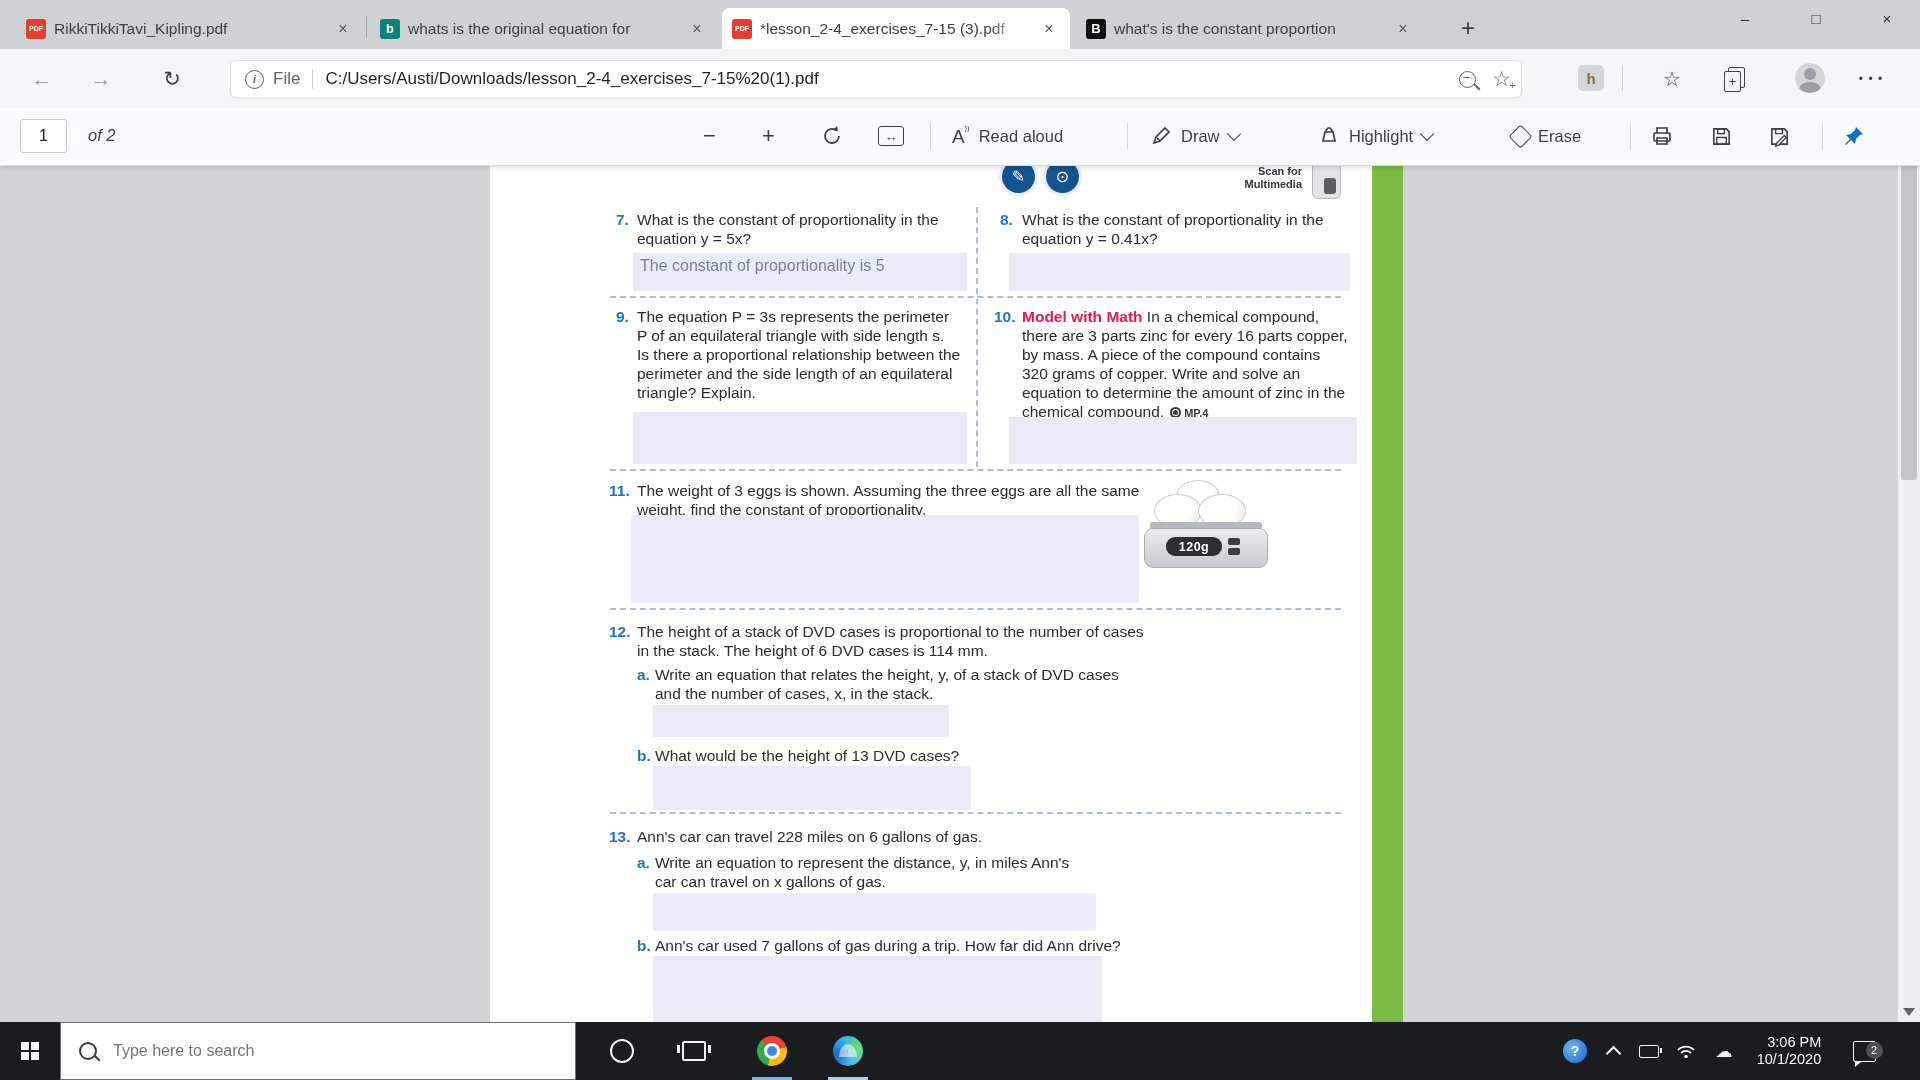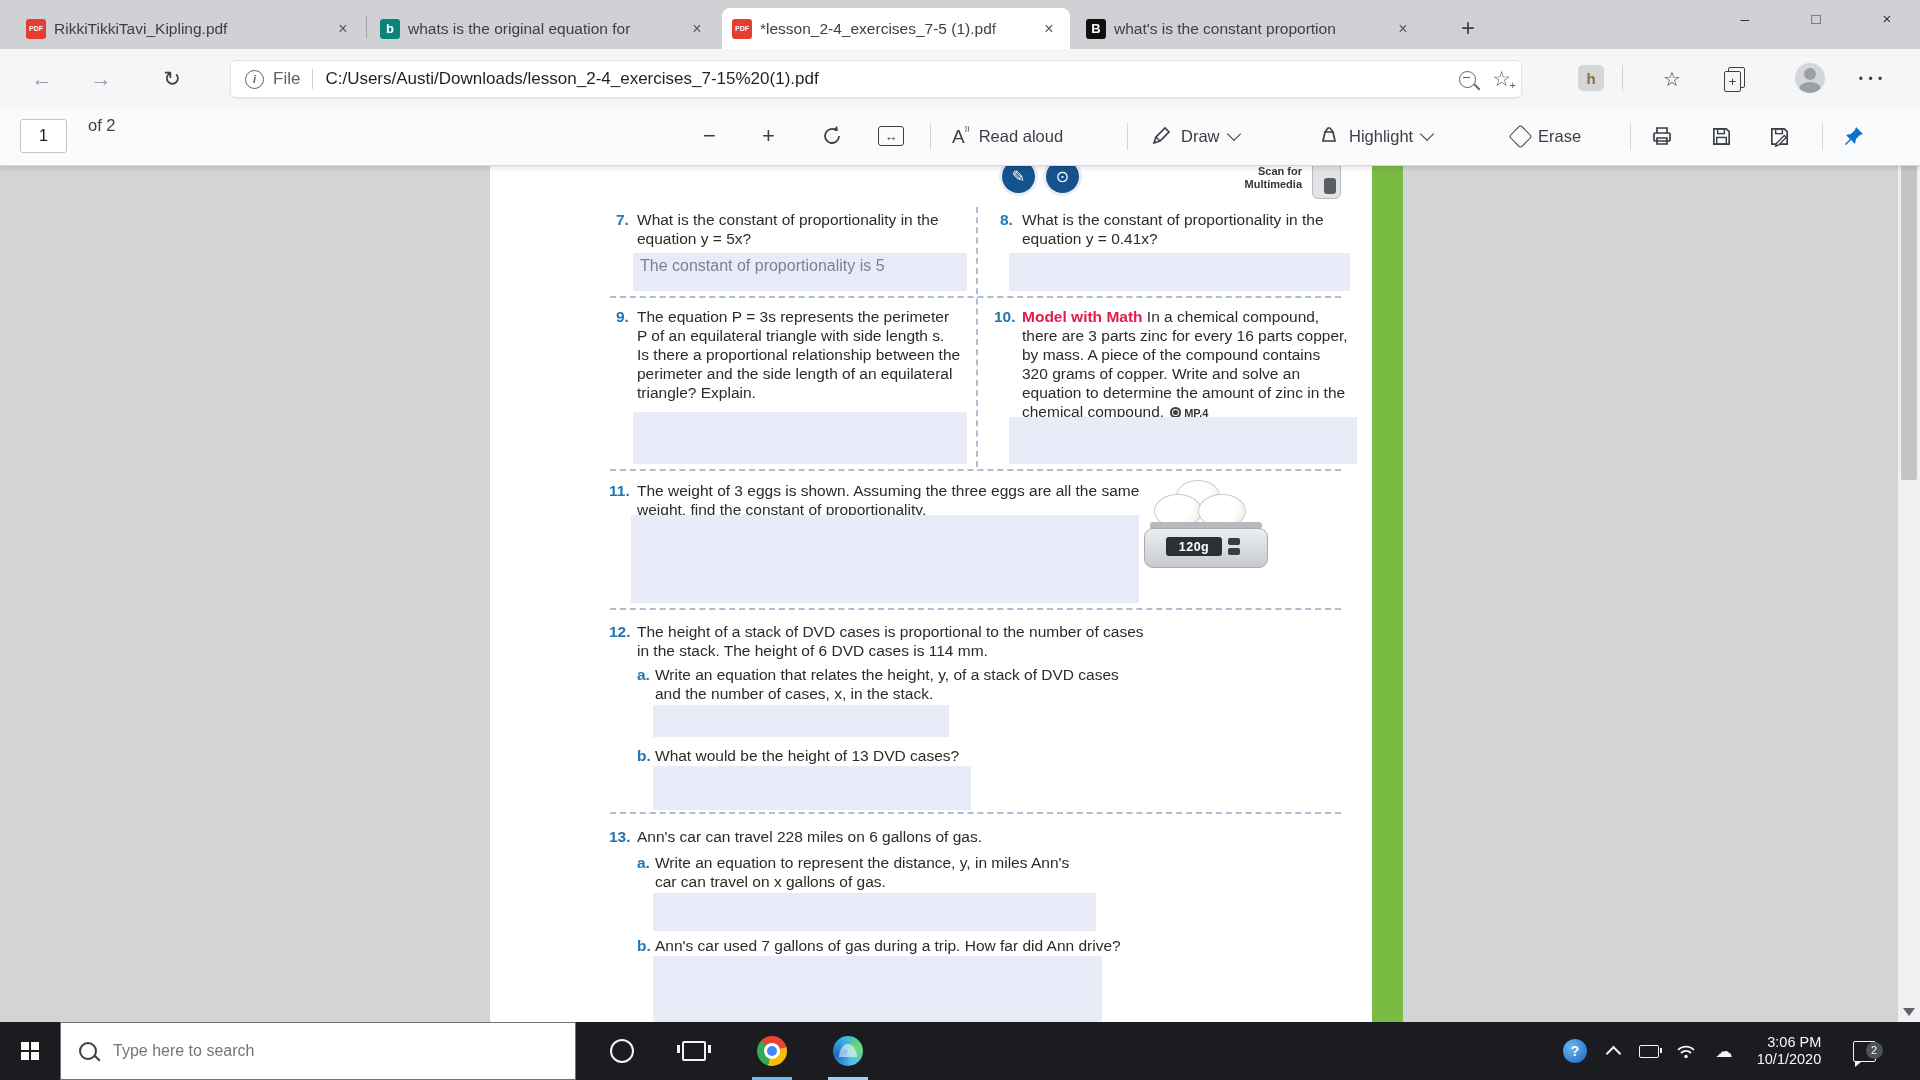--- a/index.html
+++ b/index.html
@@ -52,21 +52,21 @@
   .avatar{position:absolute;left:1795px;top:14px;width:30px;height:30px;border-radius:50%;background:#d4d6d8;overflow:hidden;}
   .avatar:before{content:"";position:absolute;left:9px;top:5px;width:12px;height:12px;border-radius:50%;background:#9aa0a6;}
   .avatar:after{content:"";position:absolute;left:4px;top:19px;width:22px;height:14px;border-radius:50%;background:#9aa0a6;}
 
   
   .pdfbar{position:absolute;left:0;top:108px;width:1920px;height:57px;background:#fafbfc;
     border-bottom:1px solid #d8d9db;box-shadow:0 2px 5px rgba(0,0,0,.12);z-index:2;
     color:#3b3e42;font-size:16.5px;}
   .pagebox{position:absolute;left:20px;top:11px;width:47px;height:34px;border:1px solid #c4c5c7;
     border-radius:3px;background:#fff;text-align:center;font-size:16px;color:#202124;box-sizing:border-box;padding:0;}
-  .pdflabel{position:absolute;top:8px;}
+  .pdflabel{position:absolute;top:18px;font-style:italic;}
   .tbtn{position:absolute;top:12px;height:32px;display:flex;align-items:center;gap:9px;}
   .tsep{position:absolute;top:15px;width:1px;height:27px;background:#d4d5d7;}
   .glyph{font-size:22px;color:#3b3e42;}
   .chev{width:9px;height:9px;border-right:1.8px solid #3b3e42;border-bottom:1.8px solid #3b3e42;
     transform:rotate(45deg);margin-top:-4px;}
   .tico svg{display:block;}
 
   
   .viewport{position:absolute;left:0;top:165px;width:1898px;height:857px;background:#d3d4d6;overflow:hidden;}
   .page{position:absolute;left:490px;top:0;width:882px;height:857px;background:#fff;overflow:hidden;}
@@ -93,21 +93,21 @@
   .mplab{font-size:11px;font-weight:bold;color:#33363a;}
 
   
   .figscale{position:absolute;left:652px;top:313px;width:132px;height:100px;}
   .egg{position:absolute;background:radial-gradient(circle at 35% 30%, #ffffff 0 55%, #e7e4de);
     border:1px solid #cfccc4;border-radius:50%;}
   .scaletop{position:absolute;left:8px;top:44px;width:112px;height:7px;background:#b6b9bd;border-radius:3px;}
   .scalebody{position:absolute;left:2px;top:50px;width:124px;height:40px;border-radius:9px;
     background:linear-gradient(#eceef0,#c7cace);border:1px solid #a8abaf;box-sizing:border-box;}
   .scaledisp{position:absolute;left:24px;top:59px;width:56px;height:19px;background:#2c2f33;
-    border-radius:3px;color:#fff;font-size:12.5px;font-weight:bold;display:flex;align-items:center;
+    border-radius:9px;color:#fff;font-size:12.5px;font-weight:bold;display:flex;align-items:center;
     justify-content:center;letter-spacing:.5px;}
   .scalebtn{position:absolute;left:86px;width:12px;height:7px;background:#3a3d41;border-radius:2px;}
 
   
   .vscroll{position:absolute;left:1898px;top:108px;width:22px;height:914px;background:#eff0f1;}
   .scar{position:absolute;left:5px;width:0;height:0;border-left:6px solid transparent;border-right:6px solid transparent;}
   .sthumb{position:absolute;left:3px;top:52px;width:16px;height:320px;background:#c2c4c6;border-radius:2px;}
 
   
   .taskbar{position:absolute;left:0;top:1022px;width:1920px;height:58px;background:#1b1c1f;z-index:5;}
@@ -157,21 +157,21 @@
       <span class="tclose">×</span>
     </div>
     <div class="tabsep" style="left:366px"></div>
     <div class="tab" style="left:370px">
       <span class="favbing">b</span>
       <span class="title">whats is the original equation for</span>
       <span class="tclose">×</span>
     </div>
     <div class="tab active" style="left:722px">
       <span class="favpdf">PDF</span>
-      <span class="title">*lesson_2-4_exercises_7-5 (1).pdf</span>
+      <span class="title">*lesson_2-4_exercises_7-15 (3).pdf</span>
       <span class="tclose">×</span>
     </div>
     <div class="tab" style="left:1076px">
       <span class="favbing dark">B</span>
       <span class="title">what's is the constant proportion</span>
       <span class="tclose">×</span>
     </div>
     <div class="newtab">+</div>
     <div class="winbtn" style="left:1716px">–</div>
     <div class="winbtn" style="left:1787px">□</div>

